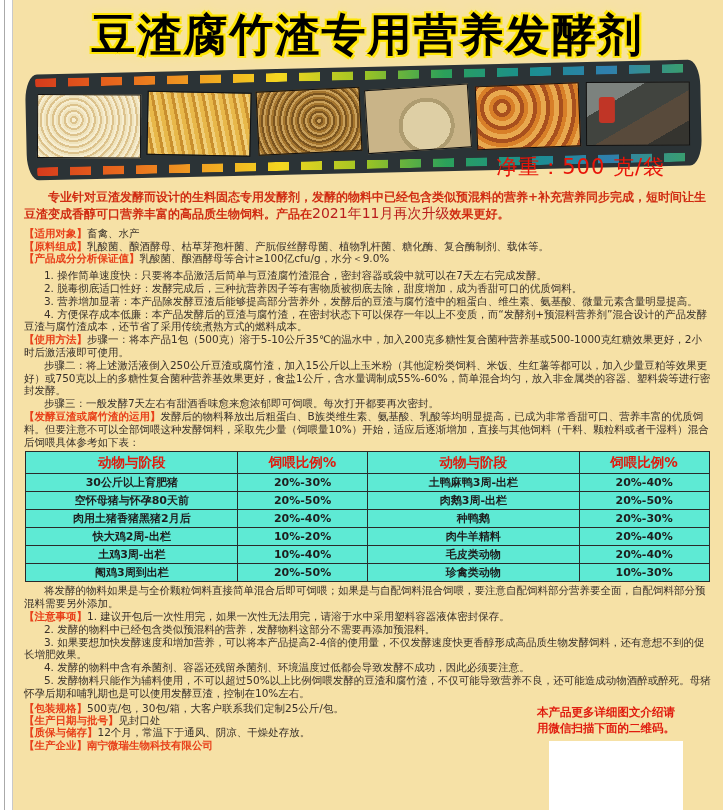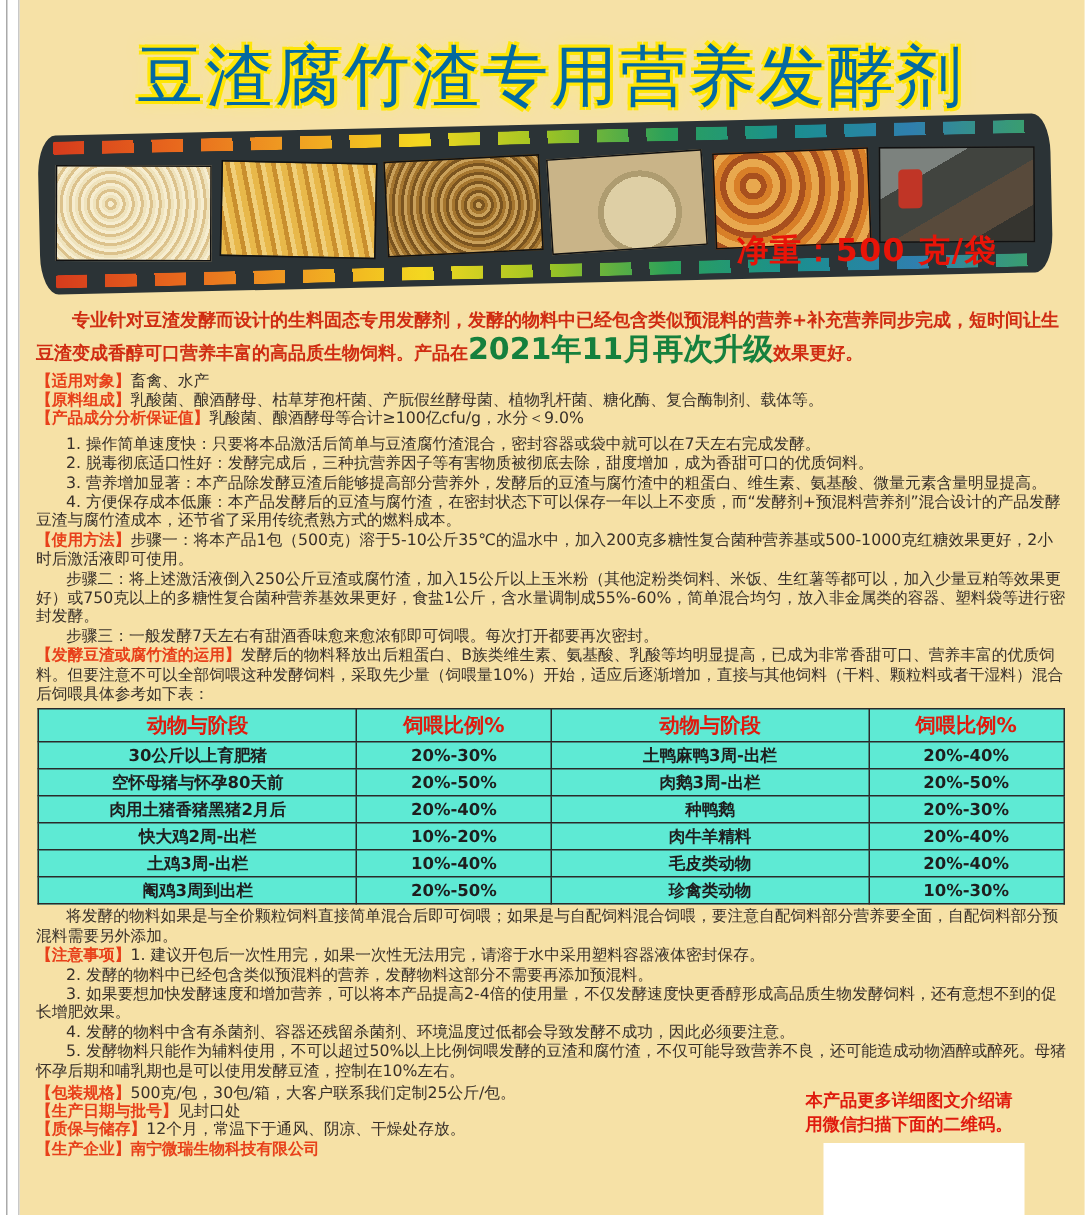--- a/index.html
+++ b/index.html
@@ -5,22 +5,22 @@
   html,body{margin:0;padding:0;}
   .page{
     position:relative; width:723px; height:810px; overflow:hidden;
     background:#f6e1a6; font-family:"DejaVu Sans","Liberation Sans",sans-serif;
     color:#38302a; box-sizing:border-box; padding:0 10px 0 22px;
   }
   .scan-edge{position:absolute;left:0;top:0;width:12px;height:810px;background:#fff;border-right:1px solid #c9c9c9;}
   .scan-edge i{position:absolute;left:4px;top:0;width:1px;height:100%;background:#aaa;}
 
   .title{
-    margin:22px 0 2px; text-align:center; font-size:44px; font-weight:normal; letter-spacing:2px;
-    color:#0369a1;
+    margin:6px 0 2px; text-align:center; font-size:44px; font-weight:bold; letter-spacing:2px;
+    color:#000000;
     text-shadow:2px 2px 0 #ffe606,-2px -2px 0 #ffe606,2px -2px 0 #ffe606,-2px 2px 0 #ffe606,0 0 10px #fff06a;
     white-space:nowrap;
   }
 
   
   .strip{
     position:relative; height:84px; margin:2px 12px 0 4px; background:#2b3336;
     border-radius:12px/26px; transform:rotate(-1.3deg);
     display:flex; align-items:center; justify-content:space-around; padding:11px 8px; box-sizing:content-box;
   }
@@ -31,24 +31,24 @@
   .holes.top{top:4px;} .holes.bot{bottom:4px;}
   .photo{width:102px;height:62px;border:1px solid #111;flex:0 0 auto;}
   .p1{background:#ead9ae;background-image:repeating-radial-gradient(circle at 35% 40%,#f6edd0 0 2px,#dcc28c 2px 4px,#efe3bd 4px 6px);transform:rotate(1.5deg);}
   .p2{background:repeating-linear-gradient(78deg,#e8b84a 0 4px,#c98f2e 4px 7px,#f0cf7a 7px 10px);transform:rotate(2.5deg);}
   .p3{background:#8a6226;background-image:repeating-radial-gradient(circle at 60% 50%,#c9a05a 0 2px,#7a5420 2px 4px,#a5762f 4px 6px);transform:rotate(-1.5deg);}
   .p4{background:#c9b488;background-image:radial-gradient(circle at 58% 62%,#decfa5 0 24px,#ae9c70 24px 28px,#c9b488 28px),linear-gradient(125deg,#454b55 0 18%,transparent 18%);transform:rotate(-2.5deg);}
   .p5{background:#b05a20;background-image:repeating-radial-gradient(circle at 25% 35%,#e8a84e 0 5px,#a8501e 5px 9px,#d87f28 9px 13px);transform:rotate(-1deg);}
   .p6{background:linear-gradient(150deg,#7c827e 0 28%,#41443f 28% 55%,#584a3b 55% 80%,#35342f 80%);background-color:#4a4a44;transform:rotate(1deg);}
   .p6{position:relative;} .p6:after{content:"";position:absolute;left:12px;top:14px;width:16px;height:26px;background:#c03526;border-radius:3px;}
 
-  .net-weight{position:absolute;top:153px;right:58px;font-size:21px;font-weight:bold;color:#e81408;letter-spacing:1px;}
+  .net-weight{position:absolute;top:153px;right:58px;font-size:21px;font-weight:normal;color:#e81408;letter-spacing:1px;}
 
   .intro{margin:16px 2px 3px;color:#d02c12;font-weight:bold;font-size:12px;line-height:1.45;text-indent:2em;}
-  .intro .hl{font-size:20px;color:#15803d;font-weight:bold;line-height:1;}
+  .intro .hl{font-size:14px;color:#b91c1c;font-weight:normal;line-height:1;}
 
   .body-txt{font-size:10.5px;line-height:1.22;}
   .line{margin:0 2px;}
   .lbl{color:#e8401a;font-weight:bold;}
   .red-txt{color:#e8401a;font-weight:bold;}
   .ind{text-indent:1.9em;}
   .gap{height:4px;}
 
   table.feed{width:99%;margin:3px auto 2px;border-collapse:collapse;background:#5eead4;}
   table.feed th,table.feed td{border:1.6px solid #2a2a2a;text-align:center;padding:1px 2px;font-weight:bold;}

